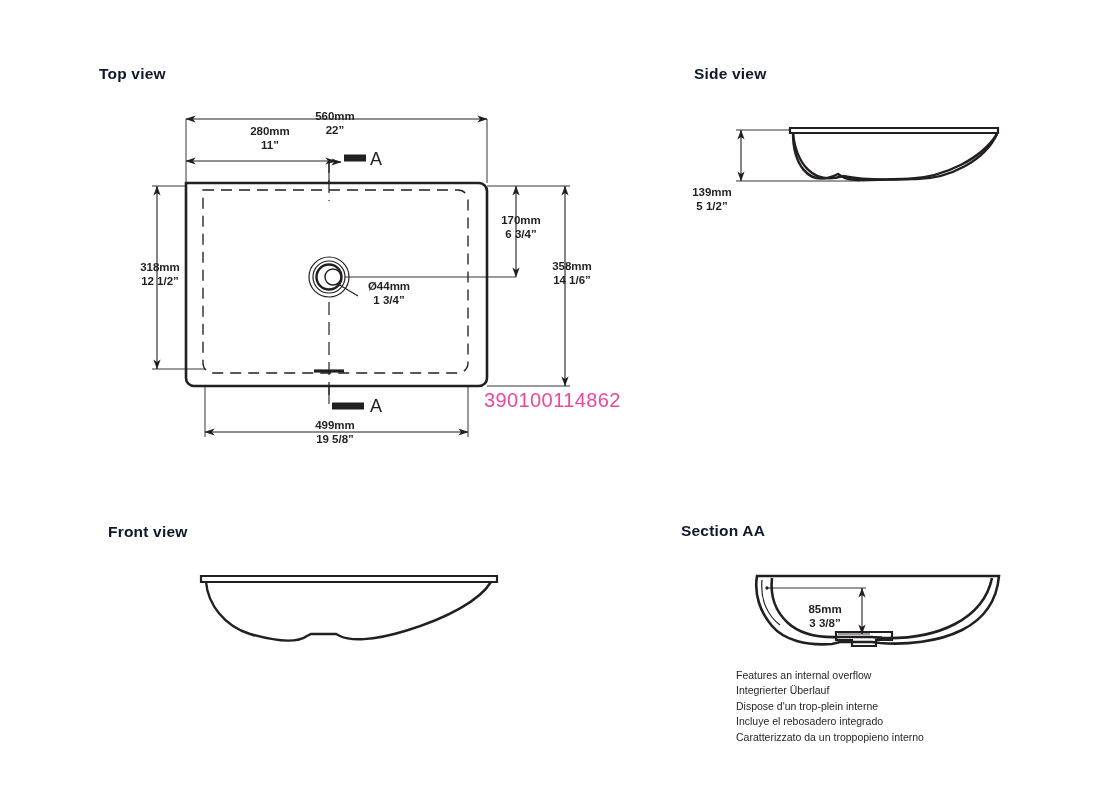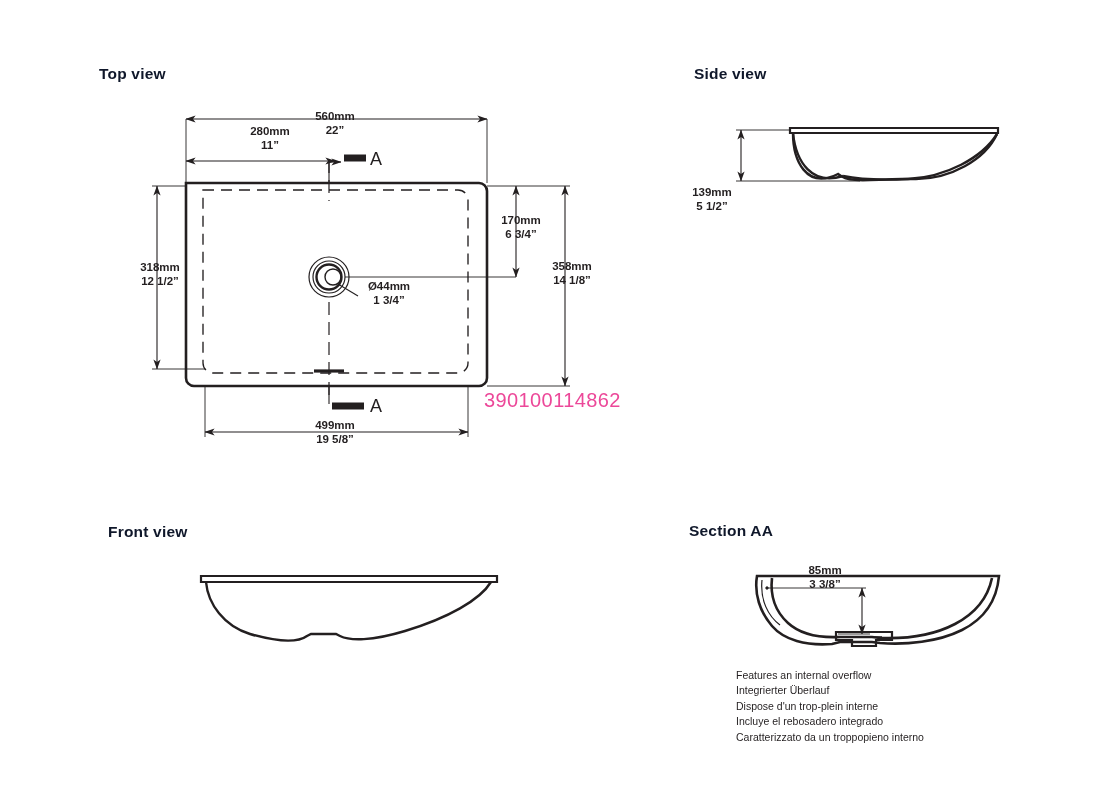--- a/index.html
+++ b/index.html
@@ -27,21 +27,21 @@
     font-family: "Liberation Sans", sans-serif;
     font-size: 15.5px;
     font-weight: bold;
     letter-spacing: 0.2px;
     color: #0f172a;
     white-space: nowrap;
   }
   #title-top      { left: 99px;  top: 65px; }
   #title-side     { left: 694px; top: 65px; }
   #title-front    { left: 95px;  top: 523px; margin-left: 13px; }
-  #title-section  { left: 681px; top: 522px; margin-left: 8px; }
+  #title-section  { left: 681px; top: 522px; }
 
   .dim {
     position: absolute;
     font-family: "Liberation Sans", sans-serif;
     font-size: 11.5px;
     font-weight: bold;
     color: #231f20;
     white-space: nowrap;
     line-height: 13.5px;
     text-align: center;
@@ -216,42 +216,42 @@
   <span>12 1/2”</span>
 </div>
 
 <div class="dim" style="left:492px; top:214px; width:58px;">
   <span>170mm</span>
   <span>6 3/4”</span>
 </div>
 
 <div class="dim" style="left:541px; top:260px; width:62px;">
   <span>358mm</span>
-  <span>14 1/8”</span>
+  <span>14 1/6”</span>
 </div>
 
 <div class="dim" style="left:305px; top:419px; width:60px;">
   <span>499mm</span>
   <span>19 5/8”</span>
 </div>
 
 <div class="dim" style="left:358px; top:280px; width:62px;">
   <span>Ø44mm</span>
   <span>1 3/4”</span>
 </div>
 
 <div class="sec-letter" id="sec-letter-top">A</div>
 <div class="sec-letter" id="sec-letter-bottom">A</div>
 
 <div class="dim" style="left:685px; top:141px; width:54px;margin-top:45px;">
   <span>139mm</span>
   <span>5 1/2”</span>
 </div>
 
-<div class="dim" style="left:798px; top:564px; width:54px;text-align:center;">
+<div class="dim" style="left:798px; top:603px; width:54px;text-align:center;">
   <span>85mm</span>
   <span>3 3/8”</span>
 </div>
 
 <div id="partno">390100114862</div>
 
 <div id="notes">
   <div>Features an internal overflow</div>
   <div>Integrierter Überlauf</div>
   <div>Dispose d'un trop-plein interne</div>

